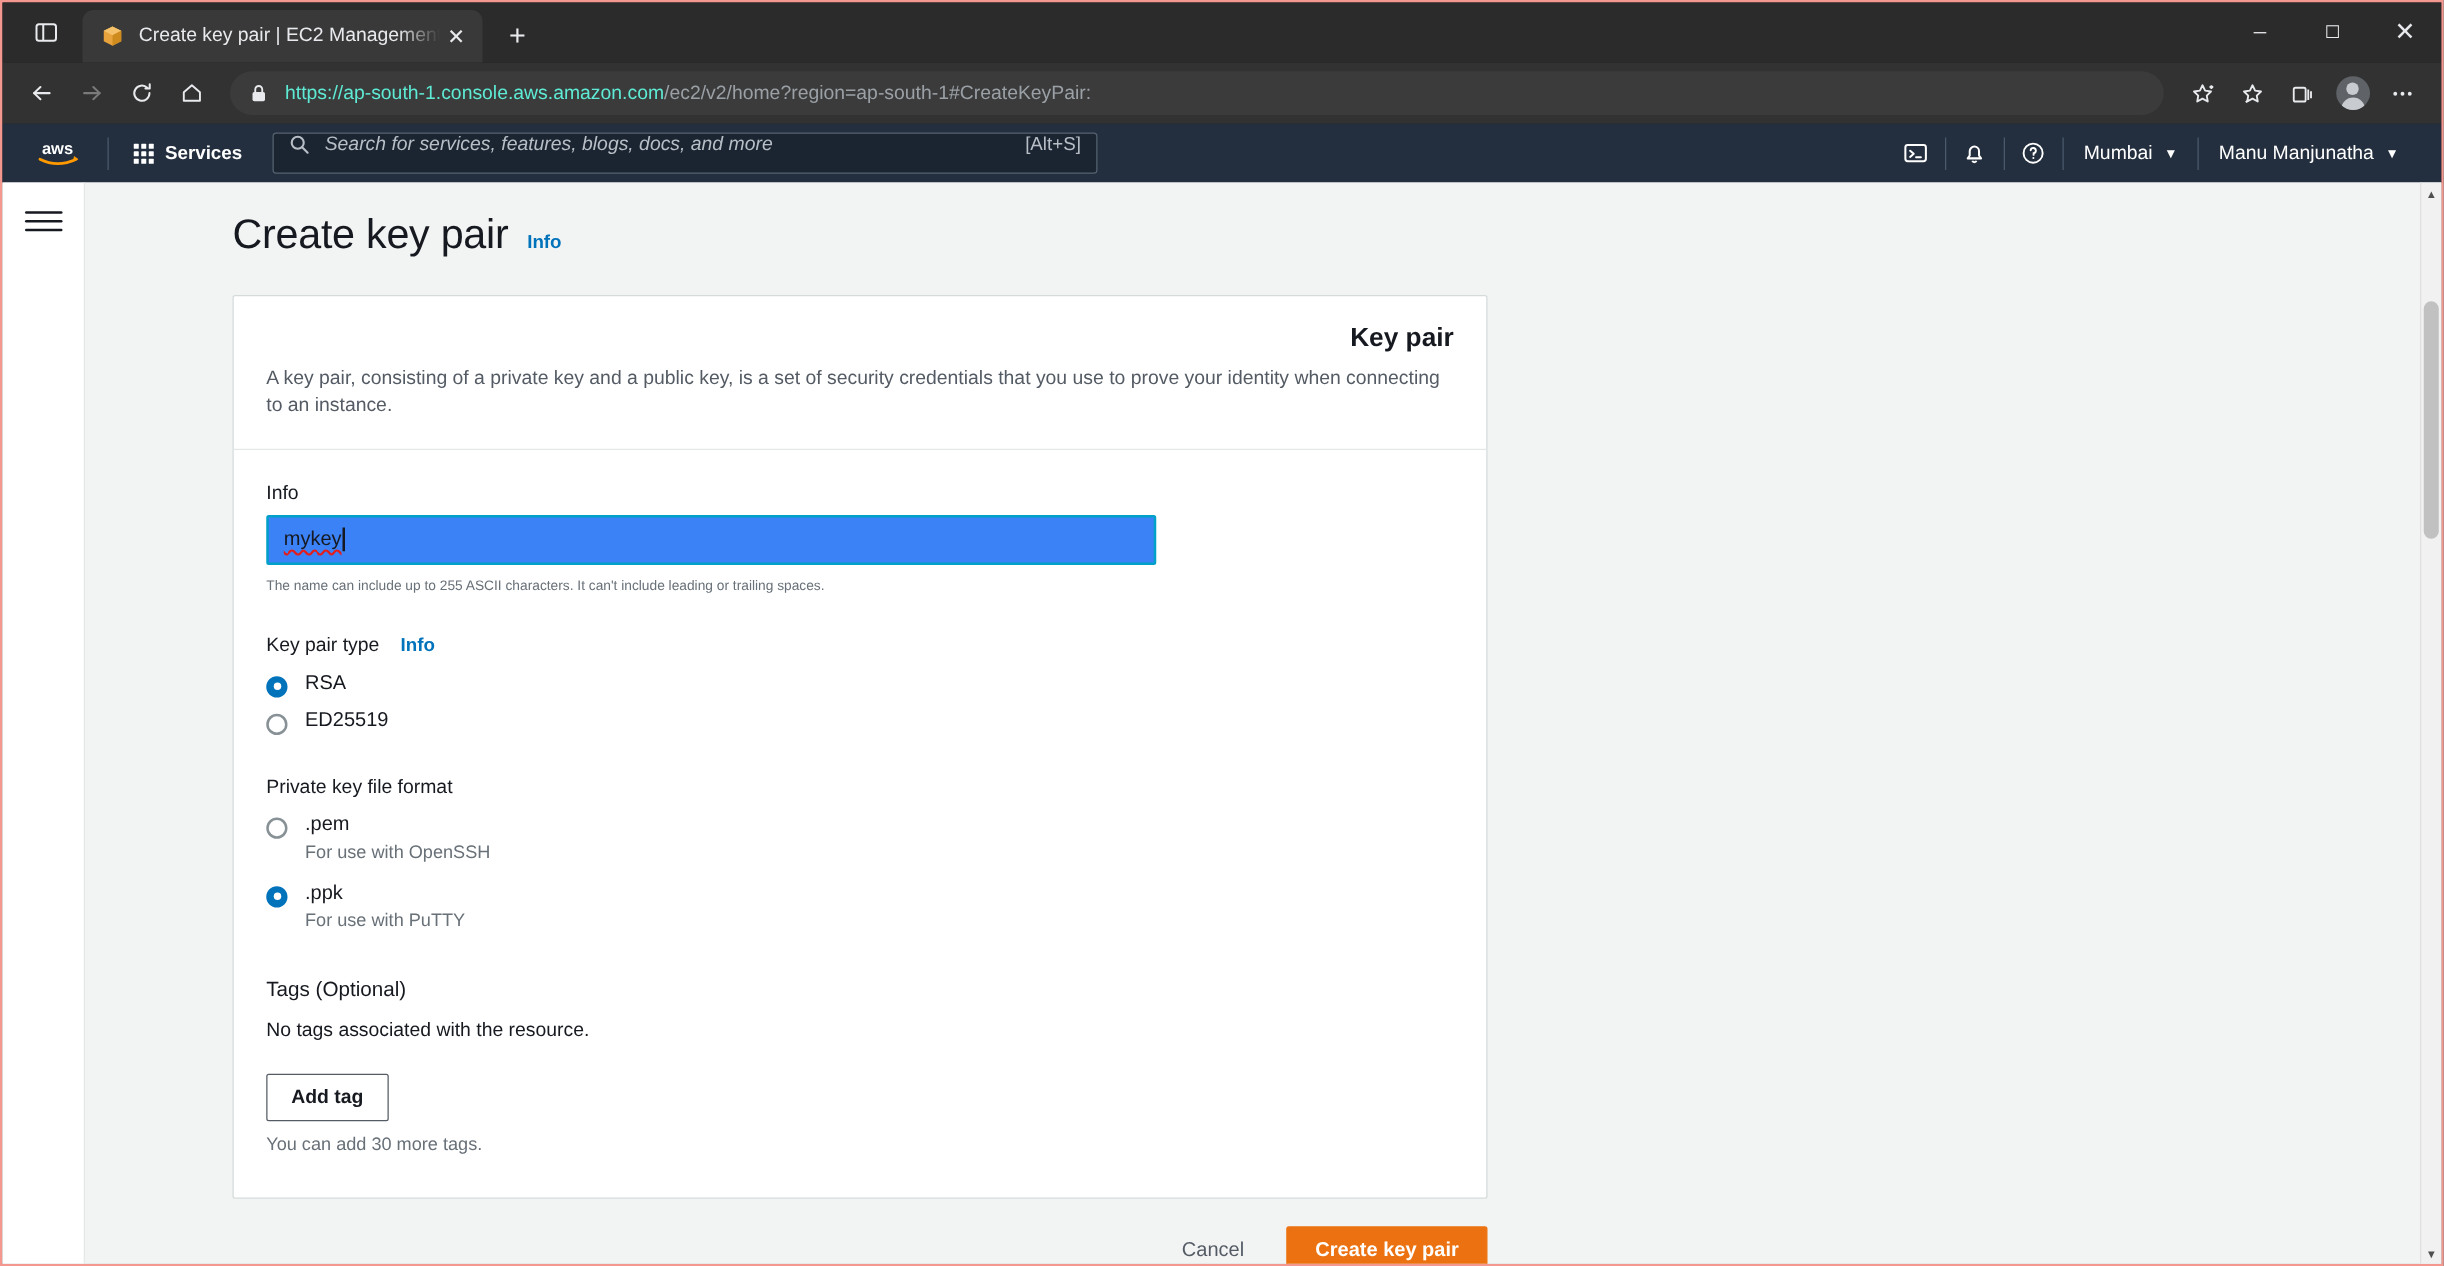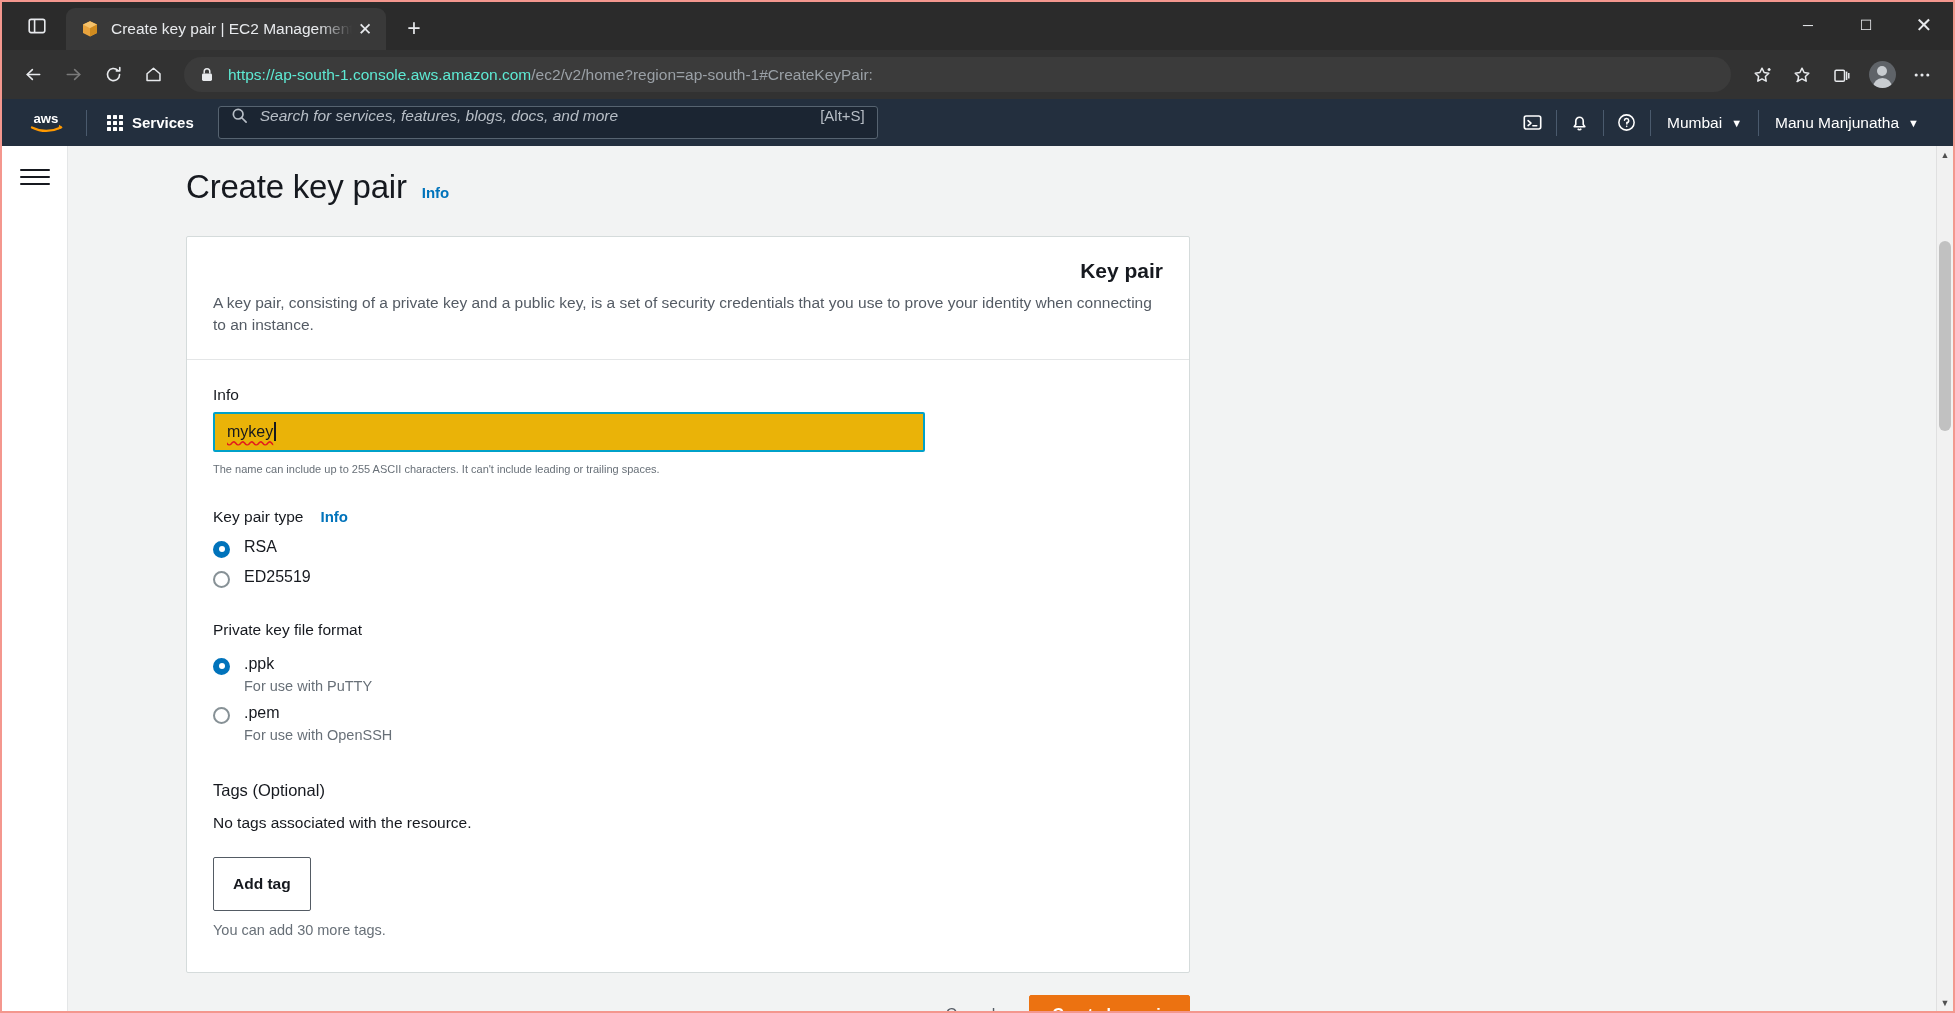--- a/index.html
+++ b/index.html
@@ -174,21 +174,21 @@
   }
   .card-head { padding: 22px 26px 22px 26px; border-bottom: 1px solid #e4e6e7; }
   .card-title { font-size: 21px; font-weight: 700; color: #16191f; margin-bottom: 9px; text-align: right; }
   .card-desc { font-size: 15.5px; color: #545b64; line-height: 1.45; max-width: 955px; }
 
   .card-body { padding: 26px 26px 34px 26px; }
   .field-label { font-size: 15.5px; color: #16191f; margin-bottom: 8px; }
   .text-input {
     width: 712px; height: 40px; border: 2px solid #00a1c9;
     border-radius: 2px; display: flex; align-items: center; padding: 0 12px;
-    background: #eab308;
+    background: #3b82f6;
   }
   .input-value {
     font-size: 16px; color: #16191f; position: relative;
     text-decoration: underline wavy #e31c1c; text-underline-offset: 3px;
   }
   .caret-bar {
     display: inline-block; width: 1.5px; height: 19px; background: #16191f;
     vertical-align: -4px; margin-left: 1px;
   }
   .hint { font-size: 11px; color: #687078; margin-top: 11px; }
@@ -206,21 +206,21 @@
     content: ''; width: 6px; height: 6px; border-radius: 50%; background: #fff;
   }
   .radio-text { display: flex; flex-direction: column; }
   .radio-label { font-size: 16px; color: #16191f; }
   .radio-sub { font-size: 14.5px; color: #687078; margin-top: 5px; }
 
   .tags-title { font-size: 16.5px; color: #16191f; margin-bottom: 14px; }
   .tags-empty { font-size: 15.5px; color: #16191f; margin-bottom: 25px; }
   .btn-secondary {
     display: inline-flex; align-items: center; justify-content: center;
-    height: 54px; padding: 0 19px; border: 1px solid #545b64;
+    height: 38px; padding: 0 19px; border: 1px solid #545b64;
     border-radius: 2px; background: #fff;
     font-size: 15.5px; font-weight: 700; color: #16191f;
   }
   .tags-note { font-size: 14.5px; color: #687078; margin-top: 11px; }
 
   .footer-actions {
     margin: 22px 0 0 58px; width: 1004px;
     display: flex; justify-content: flex-end; align-items: center; gap: 26px;
     padding-bottom: 30px;
   }
@@ -462,34 +462,34 @@
                 <span class="radio-text">
                   <span class="radio-label">ED25519</span>
                 </span>
               </div>
             </div>
 
             <div class="group">
               <div class="group-label">
                 <span>Private key file format</span>
               </div>
+              <div class="radio-row">
+                <span class="radio"></span>
+                <span class="radio-text">
+                  <span class="radio-label">.pem</span>
+                  <span class="radio-sub">For use with OpenSSH</span>
+                </span>
+              </div>
               <div class="radio-row" style="margin-top:16px;">
                 <span class="radio checked"></span>
                 <span class="radio-text">
                   <span class="radio-label">.ppk</span>
                   <span class="radio-sub">For use with PuTTY</span>
                 </span>
               </div>
-              <div class="radio-row">
-                <span class="radio"></span>
-                <span class="radio-text">
-                  <span class="radio-label">.pem</span>
-                  <span class="radio-sub">For use with OpenSSH</span>
-                </span>
-              </div>
             </div>
 
             <div class="group" style="margin-top:38px;">
               <div class="tags-title">Tags (Optional)</div>
               <div class="tags-empty">No tags associated with the resource.</div>
               <div class="btn-secondary">Add tag</div>
               <div class="tags-note">You can add 30 more tags.</div>
             </div>
 
           </div>

